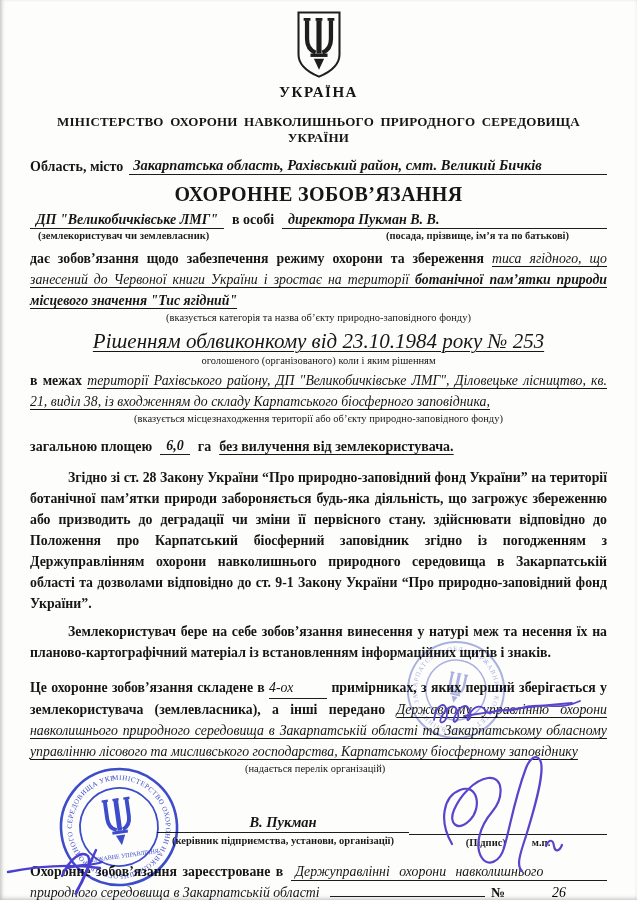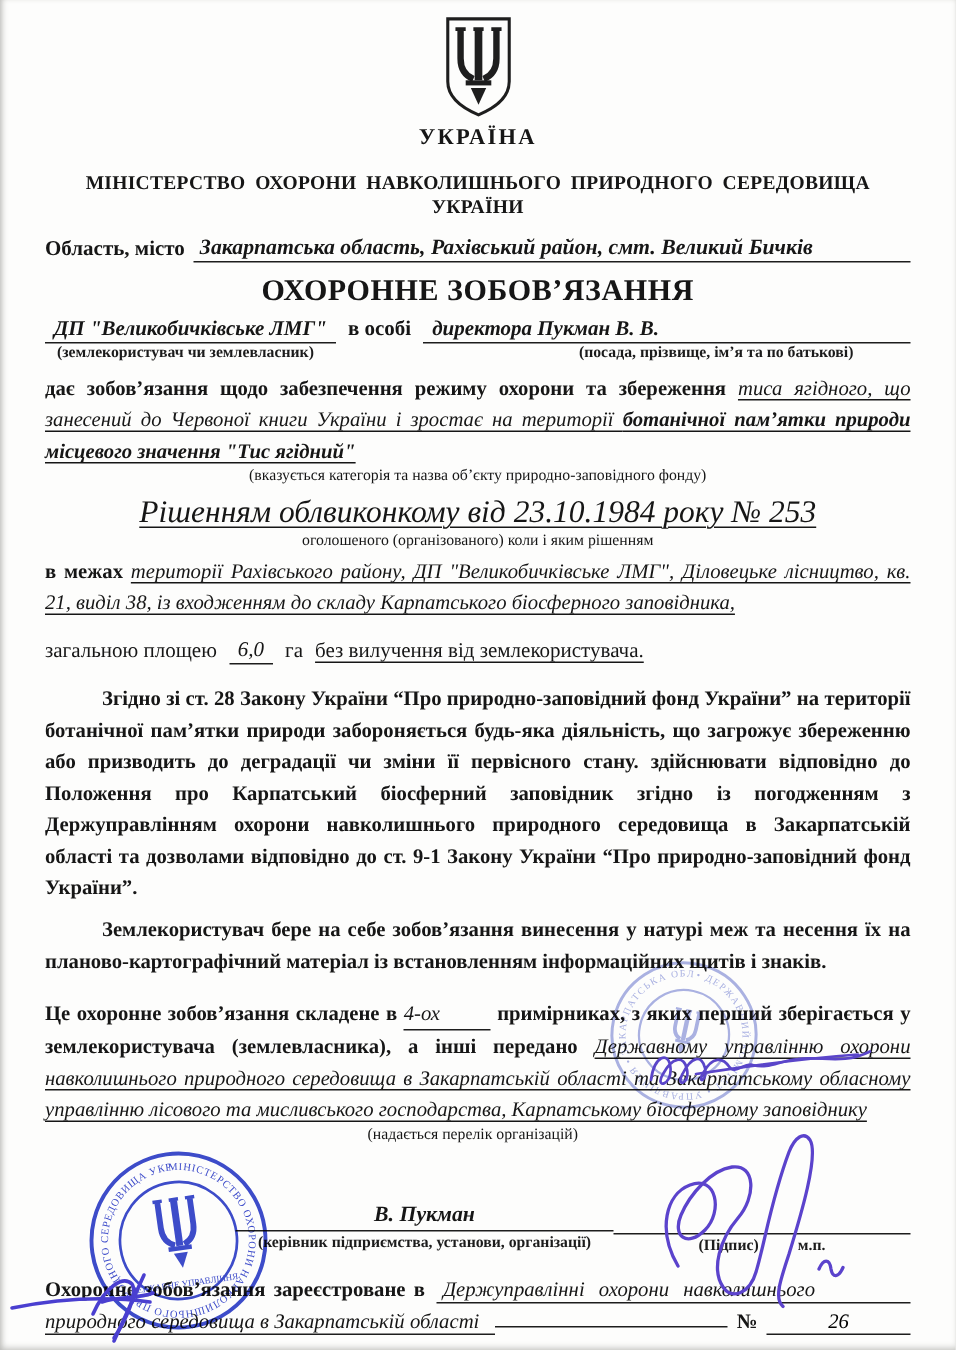--- a/index.html
+++ b/index.html
@@ -24,21 +24,21 @@
   .obligor-line{display:flex;align-items:baseline;font-size:14px;margin-top:6px;}
   .obligor-line .mid{font-weight:bold;white-space:nowrap;padding:0 8px;}
   .cap{font-size:10.5px;color:#1c1c1c;font-weight:bold;}
   .cap-row{display:flex;justify-content:space-between;padding:1px 4px 0 8px;}
   p.body{font-size:13.8px;line-height:21px;text-align:justify;margin:7px 0 0 0;}
   p.body.ind{text-indent:38px;}
   .b{font-weight:bold;}
   .u{text-decoration:underline;text-underline-offset:3px;text-decoration-thickness:1.2px;}
   .caption-center{font-size:10.5px;text-align:center;margin-top:1px;}
   .decision{font-size:14.5px;margin-top:6px;}
-  .area-line{display:flex;align-items:flex-end;font-size:14px;font-weight:normal;margin-top:14px;}
+  .area-line{display:flex;align-items:flex-end;font-size:14px;font-weight:bold;margin-top:14px;}
   .area-line .fillnum{font-style:italic;padding:0 6px;border-bottom:1.3px solid #1d1d1d;}
   .gap8{width:8px;}
   .count-blank{display:inline-block;min-width:58px;text-align:left;border-bottom:1.3px solid #1d1d1d;font-style:italic;font-weight:normal;}
   .sig-row{display:flex;justify-content:flex-end;margin-top:40px;padding-left:24px;}
   .sig-col-l{width:252px;}
   .sig-col-r{width:198px;position:relative;}
   .sig-line{border-bottom:1.4px solid #1d1d1d;text-align:center;font-size:14.5px;padding-bottom:1px;}
   .sig-caps{display:flex;justify-content:center;gap:26px;font-size:11px;padding-top:2px;}
   .reg-line1{display:flex;align-items:baseline;font-size:13.8px;margin-top:16px;}
   .reg-line1 .lbl{font-weight:bold;white-space:nowrap;margin-right:8px;word-spacing:2px;}
@@ -98,20 +98,21 @@
 
     <p class="body"><span class="b">дає зобов’язання щодо забезпечення режиму охорони та збереження </span><span class="fill u" style="font-weight:normal;">тиса ягідного, що занесений до Червоної книги України і зростає на території </span><span class="fill u">ботанічної пам’ятки природи місцевого значення "Тис ягідний"</span></p>
     <div class="caption-center">(вказується категорія та назва об’єкту природно-заповідного фонду)</div>
 
     <div class="center decision">
       <span class="fill u" style="font-weight:normal;font-size:21px;">Рішенням облвиконкому від 23.10.1984 року № 253</span>
     </div>
     <div class="caption-center">оголошеного (організованого) коли і яким рішенням</div>
 
     <p class="body" style="margin-top:4px;"><span class="b">в межах </span><span class="fill u" style="font-weight:normal;">території Рахівського району, ДП "Великобичківське ЛМГ", Діловецьке лісництво, кв. 21, виділ 38, із входженням до складу Карпатського біосферного заповідника,</span></p>
+    <div class="caption-center">(вказується місцезнаходження території або об’єкту природно-заповідного фонду)</div>
 
     <div class="area-line">
       <span>загальною площею</span>
       <span class="gap8"></span>
       <span class="fillnum">6,0</span>
       <span class="gap8"></span>
       <span>га</span>
       <span class="gap8"></span>
       <span class="u">без вилучення від землекористувача.</span>
     </div>

